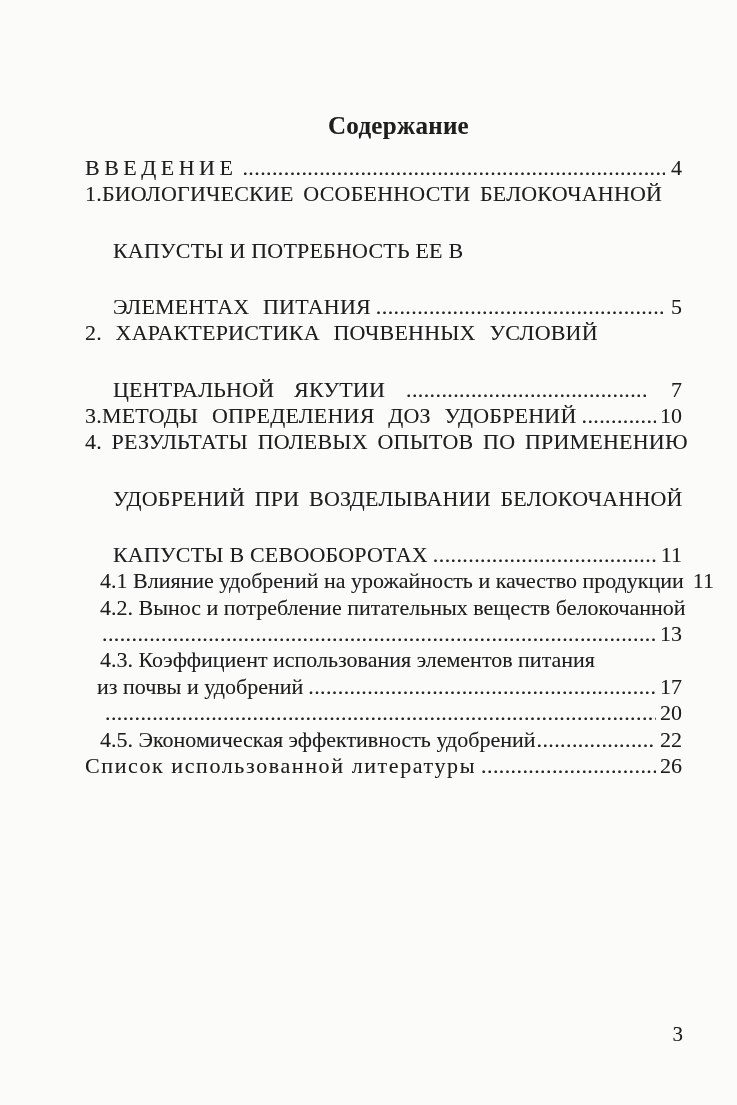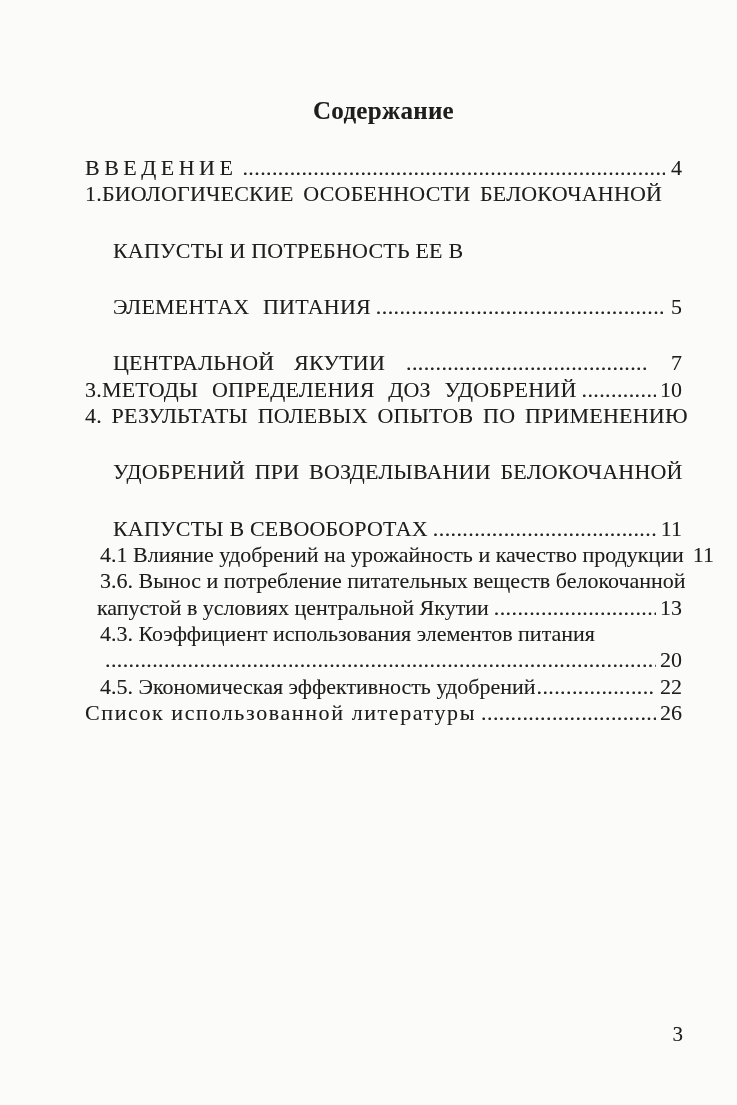--- a/index.html
+++ b/index.html
@@ -19,21 +19,21 @@
     height: 1105px;
     font-family: "Liberation Serif", "DejaVu Serif", serif;
     color: #1e1e1e;
     text-shadow: 0 0 0.6px rgba(35, 35, 35, 0.35);
   }
   .doc-title {
     position: absolute;
     top: 97px;
     left: 85px;
     width: 597px;
-    margin: 0;
+    margin: 15px;
     text-align: center;
     font-size: 25px;
     font-weight: 700;
     letter-spacing: 0.3px;
   }
   .toc {
     position: absolute;
     top: 155px;
     left: 85px;
     width: 597px;
@@ -104,20 +104,24 @@
   </div>
       <div class="row i1 caps">
     <span class="txt">КАПУСТЫ И ПОТРЕБНОСТЬ ЕЕ В</span>
 
   </div>
       <div class="row i1 caps w2">
     <span class="txt">ЭЛЕМЕНТАХ ПИТАНИЯ</span>
     <span class="leader" aria-hidden="true"></span>
     <span class="pg">5</span>
   </div>
+      <div class="row i0 caps w2">
+    <span class="txt">2. ХАРАКТЕРИСТИКА ПОЧВЕННЫХ УСЛОВИЙ</span>
+
+  </div>
       <div class="row i1 caps w3">
     <span class="txt">ЦЕНТРАЛЬНОЙ ЯКУТИИ</span>
     <span class="leader" aria-hidden="true"></span>
     <span class="pg">7</span>
   </div>
       <div class="row i0 caps w2">
     <span class="txt">3.МЕТОДЫ ОПРЕДЕЛЕНИЯ ДОЗ УДОБРЕНИЙ</span>
     <span class="leader" aria-hidden="true"></span>
     <span class="pg">10</span>
   </div>
@@ -133,31 +137,35 @@
     <span class="txt">КАПУСТЫ В СЕВООБОРОТАХ</span>
     <span class="leader" aria-hidden="true"></span>
     <span class="pg">11</span>
   </div>
       <div class="row i2">
     <span class="txt">4.1 Влияние удобрений на урожайность и качество продукции</span>
     <span class="leader" aria-hidden="true"></span>
     <span class="pg">11</span>
   </div>
       <div class="row i2">
-    <span class="txt">3.6. Вынос и потребление питательных веществ белокочанной</span>
+    <span class="txt">4.2. Вынос и потребление питательных веществ белокочанной</span>
 
   </div>
       <div class="row i3">
-    <span class="txt">капустой в условиях центральной Якутии</span>
     <span class="leader" aria-hidden="true"></span>
     <span class="pg">13</span>
   </div>
       <div class="row i2">
     <span class="txt">4.3. Коэффициент использования элементов питания</span>
 
+  </div>
+      <div class="row i3">
+    <span class="txt">из почвы и удобрений</span>
+    <span class="leader" aria-hidden="true"></span>
+    <span class="pg">17</span>
   </div>
       <div class="row i2">
     <span class="leader" aria-hidden="true"></span>
     <span class="pg">20</span>
   </div>
       <div class="row i2 tight">
     <span class="txt">4.5. Экономическая эффективность удобрений</span>
     <span class="leader" aria-hidden="true"></span>
     <span class="pg">22</span>
   </div>

